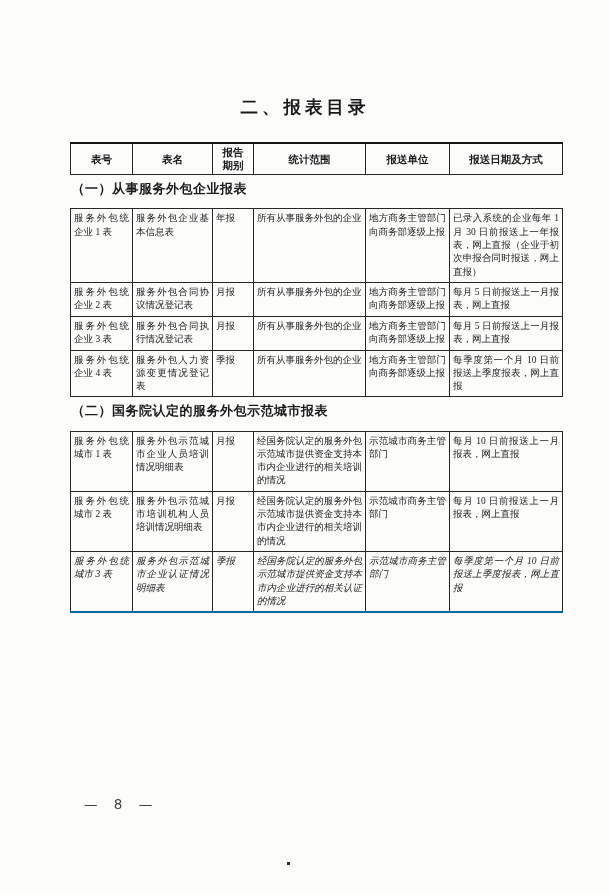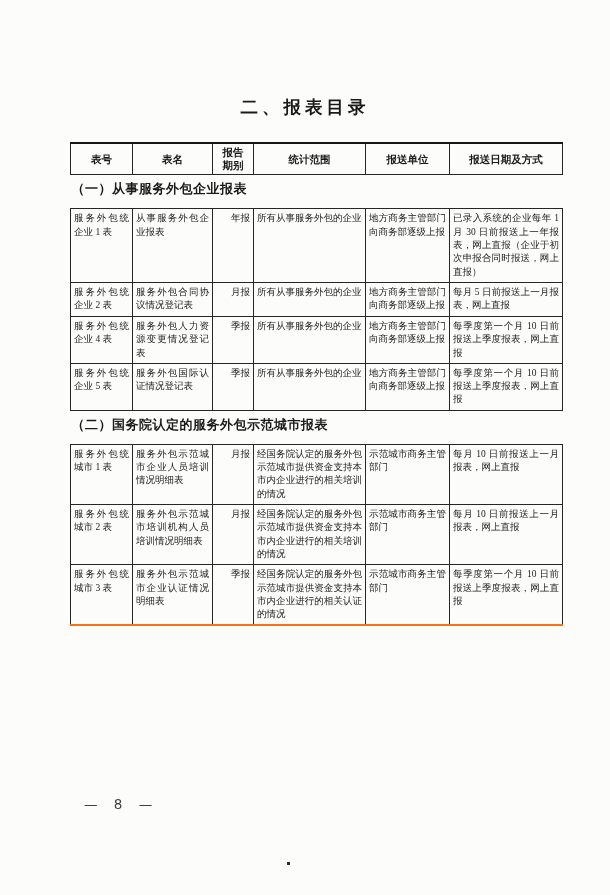--- a/index.html
+++ b/index.html
@@ -52,30 +52,30 @@
   tr.section-row td {
     border-left: none;
     border-right: none;
     font-size: 13px;
     font-weight: bold;
     letter-spacing: 0.5px;
     vertical-align: middle;
     padding: 5px 1px 10px 1px;
   }
   td.c-just { text-align: justify; }
-  td.c-center { text-align: right; }
+  td.c-center { text-align: left; }
   tr.h30 { height: 30px; }
   tr.h28 { height: 28px; }
   tr.h66 { height: 66px; padding-left: 28px; }
   tr.h34 { height: 34px; }
   tr.h33 { height: 33px; }
   tr.h43 { height: 43px; }
   tr.h55 { height: 55px; }
   tr.h56 { height: 56px; }
-  tr.last-row td { border-bottom: 2px solid #f97316; }
+  tr.last-row td { border-bottom: 2px solid #0369a1; font-style: italic; }
   .page-number {
     position: absolute;
     left: 84px; top: 796px;
     font-size: 13.5px;
     letter-spacing: 6px;
     color: #3f3f3f;
     font-family: "DejaVu Sans", sans-serif;
   }
   .speck {
     position: absolute;
@@ -110,45 +110,45 @@
         <th>报送单位</th>
         <th>报送日期及方式</th>
       </tr>
     </thead>
     <tbody>
       <tr class="section-row h30">
         <td colspan="6">（一）从事服务外包企业报表</td>
       </tr>
       <tr class="h66">
         <td class="c-just">服务外包统企业 1 表</td>
-        <td class="c-just">从事服务外包企业报表</td>
+        <td class="c-just">服务外包企业基本信息表</td>
         <td class="c-center">年报</td>
         <td class="c-just">所有从事服务外包的企业</td>
         <td class="c-just">地方商务主管部门向商务部逐级上报</td>
         <td class="c-just">已录入系统的企业每年 1 月 30 日前报送上一年报表，网上直报（企业于初次申报合同时报送，网上直报）</td>
       </tr>
       <tr class="h34">
         <td class="c-just">服务外包统企业 2 表</td>
         <td class="c-just">服务外包合同协议情况登记表</td>
         <td class="c-center">月报</td>
         <td class="c-just">所有从事服务外包的企业</td>
         <td class="c-just">地方商务主管部门向商务部逐级上报</td>
         <td class="c-just">每月 5 日前报送上一月报表，网上直报</td>
       </tr>
+      <tr class="h33">
+        <td class="c-just">服务外包统企业 3 表</td>
+        <td class="c-just">服务外包合同执行情况登记表</td>
+        <td class="c-center">月报</td>
+        <td class="c-just">所有从事服务外包的企业</td>
+        <td class="c-just">地方商务主管部门向商务部逐级上报</td>
+        <td class="c-just">每月 5 日前报送上一月报表，网上直报</td>
+      </tr>
       <tr class="h43">
         <td class="c-just">服务外包统企业 4 表</td>
         <td class="c-just">服务外包人力资源变更情况登记表</td>
-        <td class="c-center">季报</td>
-        <td class="c-just">所有从事服务外包的企业</td>
-        <td class="c-just">地方商务主管部门向商务部逐级上报</td>
-        <td class="c-just">每季度第一个月 10 日前报送上季度报表，网上直报</td>
-      </tr>
-      <tr class="h33">
-        <td class="c-just">服务外包统企业 5 表</td>
-        <td class="c-just">服务外包国际认证情况登记表</td>
         <td class="c-center">季报</td>
         <td class="c-just">所有从事服务外包的企业</td>
         <td class="c-just">地方商务主管部门向商务部逐级上报</td>
         <td class="c-just">每季度第一个月 10 日前报送上季度报表，网上直报</td>
       </tr>
       <tr class="section-row h28">
         <td colspan="6">（二）国务院认定的服务外包示范城市报表</td>
       </tr>
       <tr class="h55">
         <td class="c-just">服务外包统城市 1 表</td>

